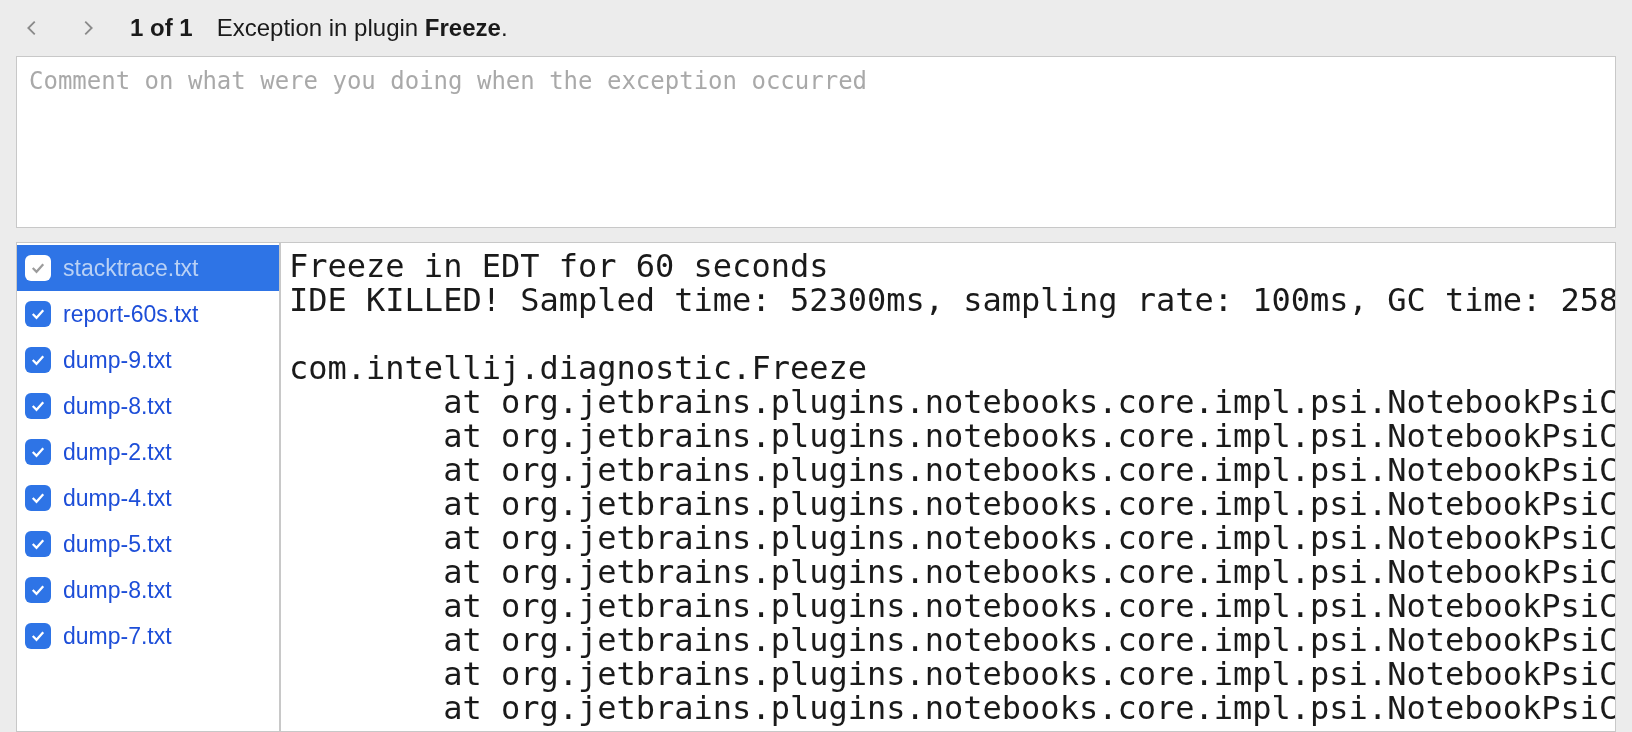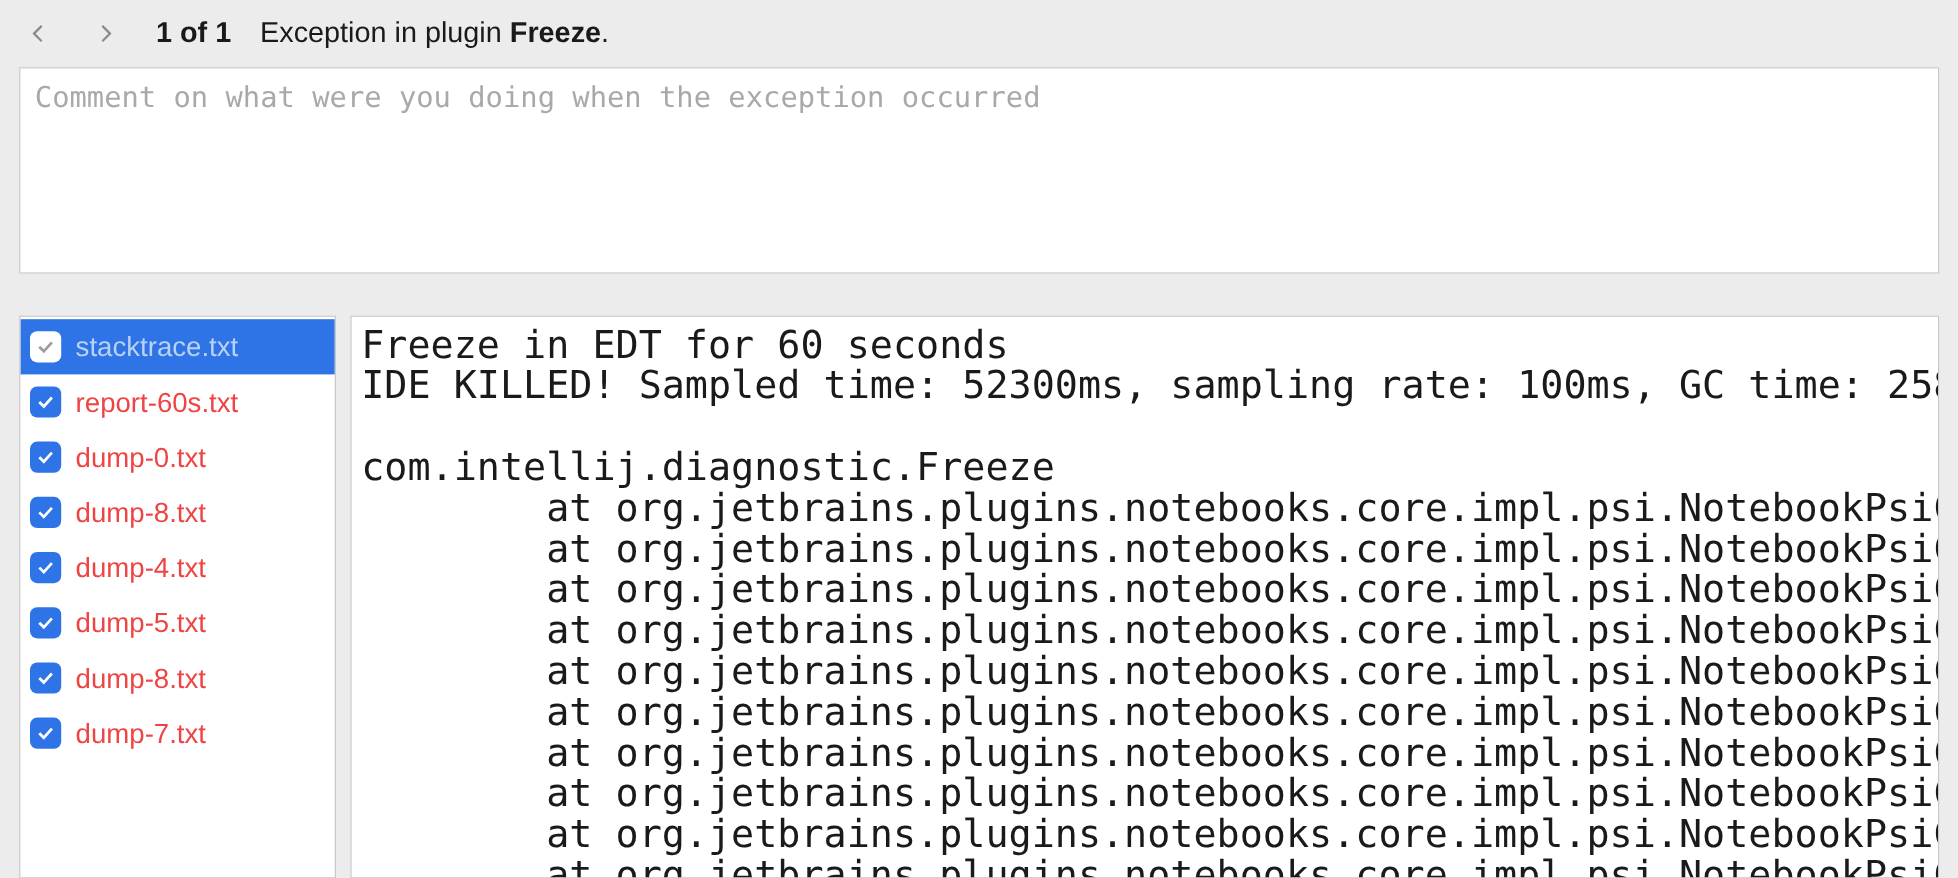--- a/index.html
+++ b/index.html
@@ -39,40 +39,38 @@
     color: #222;
     padding: 10px 12px;
     outline: none;
   }
   .comment::placeholder { color: #a9a9a9; }
 
   .body {
     display: flex;
     flex: 1;
     padding: 0 16px 0 16px;
-    gap: 12px;
     min-height: 0;
-    margin-top: 20px;
   }
 
   .file-list {
     width: 264px;
     border: 1px solid #c8c8c8;
     background: #ffffff;
     overflow-y: auto;
     padding-top: 2px;
   }
   .file-item {
     display: flex;
     align-items: center;
     height: 46px;
     padding: 0 8px;
     gap: 12px;
     font-size: 23px;
-    color: #ef4444;
+    color: #1d4ed8;
     cursor: default;
   }
   .file-item.selected {
     background: #2e74e6;
     color: #ffffff;
   }
   .file-item.selected .file-label { color: #b9d1f5; }
   .cb {
     width: 26px; height: 26px;
     border-radius: 6px;
@@ -144,29 +142,37 @@
             </svg>
           </span>
           <span class="file-label">report-60s.txt</span>
         </div>
         <div class="file-item">
           <span class="cb checked">
             <svg viewBox="0 0 24 24">
               <path d="M5 12 L10 17 L19 7"></path>
             </svg>
           </span>
-          <span class="file-label">dump-0.txt</span>
+          <span class="file-label">dump-9.txt</span>
         </div>
         <div class="file-item">
           <span class="cb checked">
             <svg viewBox="0 0 24 24">
               <path d="M5 12 L10 17 L19 7"></path>
             </svg>
           </span>
           <span class="file-label">dump-8.txt</span>
+        </div>
+        <div class="file-item">
+          <span class="cb checked">
+            <svg viewBox="0 0 24 24">
+              <path d="M5 12 L10 17 L19 7"></path>
+            </svg>
+          </span>
+          <span class="file-label">dump-2.txt</span>
         </div>
         <div class="file-item">
           <span class="cb checked">
             <svg viewBox="0 0 24 24">
               <path d="M5 12 L10 17 L19 7"></path>
             </svg>
           </span>
           <span class="file-label">dump-4.txt</span>
         </div>
         <div class="file-item">

